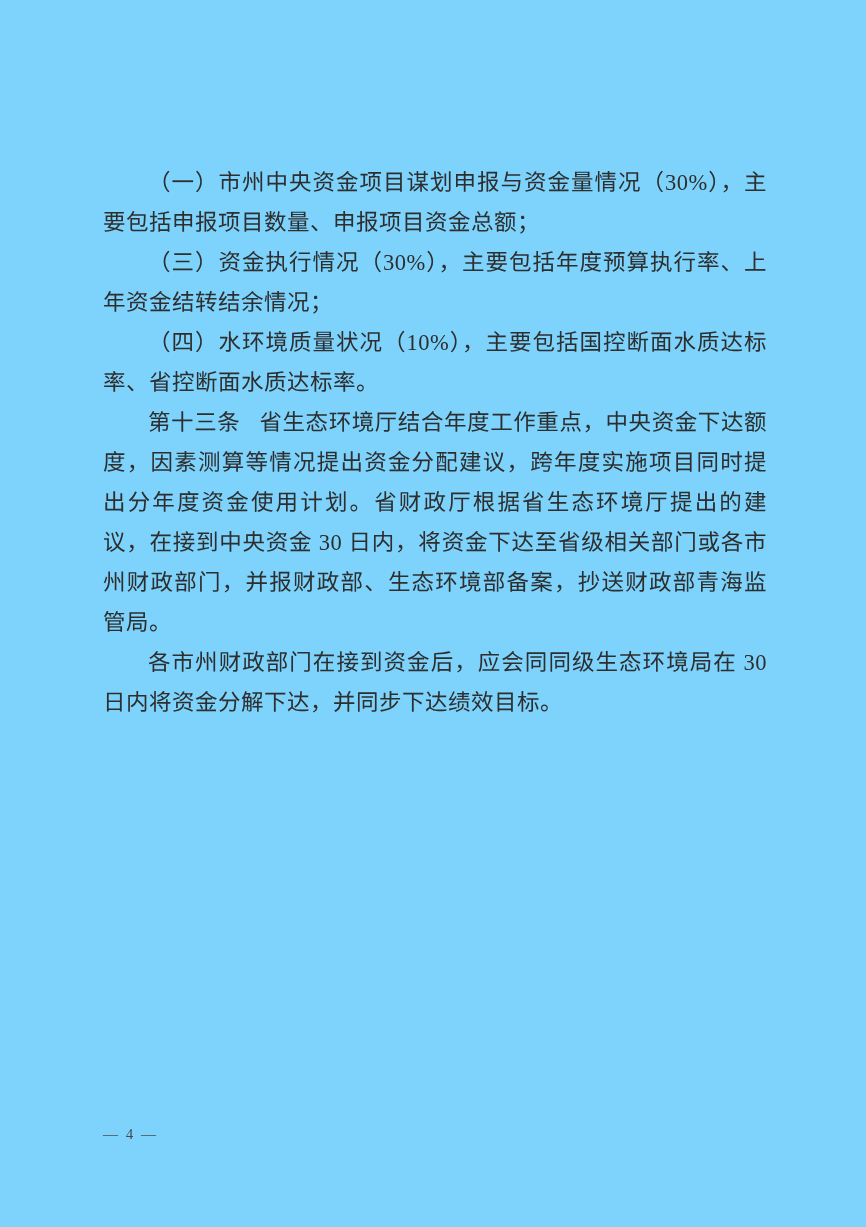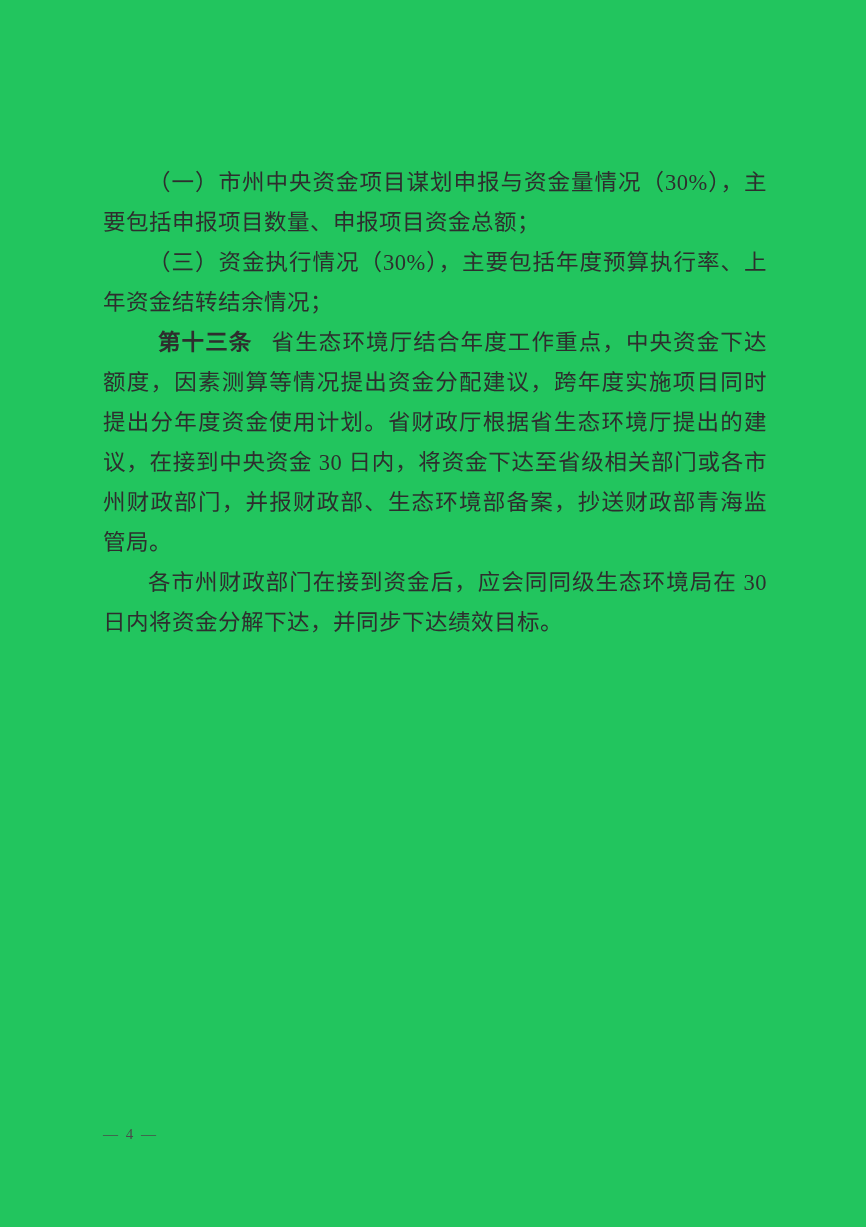--- a/index.html
+++ b/index.html
@@ -11,63 +11,63 @@
     width: 866px;
     height: 1227px;
     position: relative;
     background: #fdfdfc;
     font-family: "Liberation Serif", "DejaVu Serif", serif;
     overflow: hidden;
   }
   .page {
     position: absolute;
     inset: 0;
-    background: #22c55e;
+    background: #7dd3fc;
   }
   .doc-body {
     position: absolute;
     top: 163px;
     left: 103px;
     width: 664px;
     color: #2e2e2e;
   }
   .doc-body p {
     margin: 0;
     font-size: 22.5px;
     line-height: 40px;
     text-align: justify;
     text-justify: inter-ideograph;
     text-indent: 2em;
     letter-spacing: 0.5px;
     word-break: break-all;
   }
   .doc-body p .article-no {
-    font-weight: bold;
+    font-weight: normal;
     margin-right: 0.85em;
     font-family: "Liberation Serif", "DejaVu Serif", serif;
-    margin-left: 10px;
   }
   .page-footer {
     position: absolute;
     left: 103px;
     top: 1126px;
     color: #4a4a4a;
     font-size: 15px;
     letter-spacing: 2px;
     font-family: "Liberation Serif", "DejaVu Serif", serif;
   }
 </style>
 </head>
 <body>
 
 <div class="page">
 
   <main class="doc-body" id="doc-body">
       <p><span>（一）市州中央资金项目谋划申报与资金量情况（30%），主要包括申报项目数量、申报项目资金总额；</span></p>
       <p><span>（三）资金执行情况（30%），主要包括年度预算执行率、上年资金结转结余情况；</span></p>
+      <p><span>（四）水环境质量状况（10%），主要包括国控断面水质达标率、省控断面水质达标率。</span></p>
       <p><span class="article-no">第十三条</span><span>省生态环境厅结合年度工作重点，中央资金下达额度，因素测算等情况提出资金分配建议，跨年度实施项目同时提出分年度资金使用计划。省财政厅根据省生态环境厅提出的建议，在接到中央资金 30 日内，将资金下达至省级相关部门或各市州财政部门，并报财政部、生态环境部备案，抄送财政部青海监管局。</span></p>
       <p><span>各市州财政部门在接到资金后，应会同同级生态环境局在 30 日内将资金分解下达，并同步下达绩效目标。</span></p>
     </main>
 
   <footer class="page-footer">
     <span>— 4 —</span>
   </footer>
 
 </div>
 

